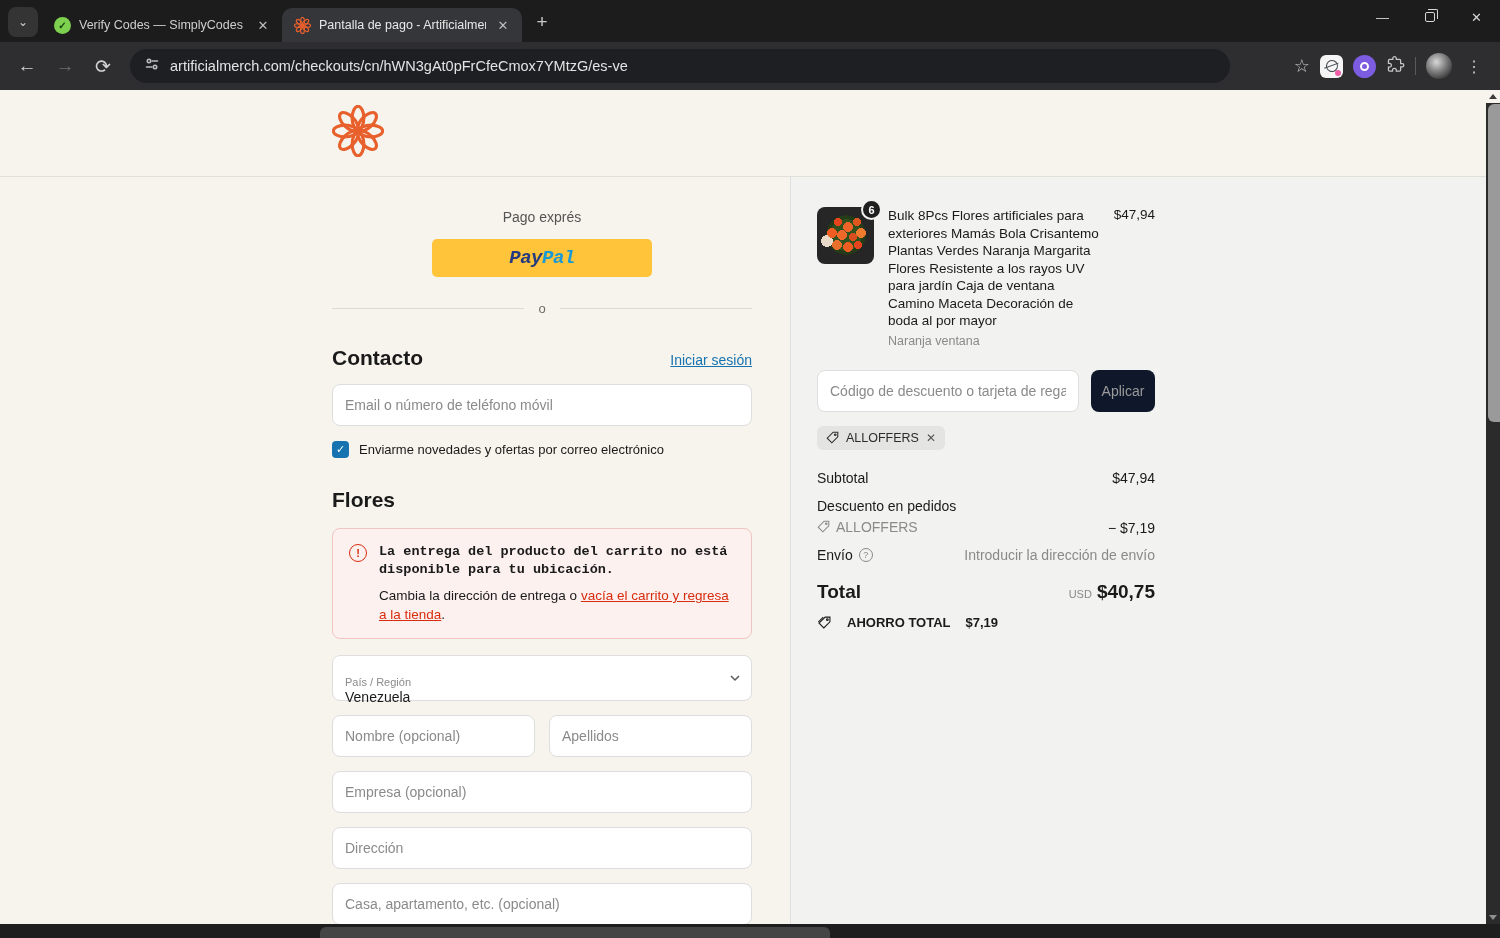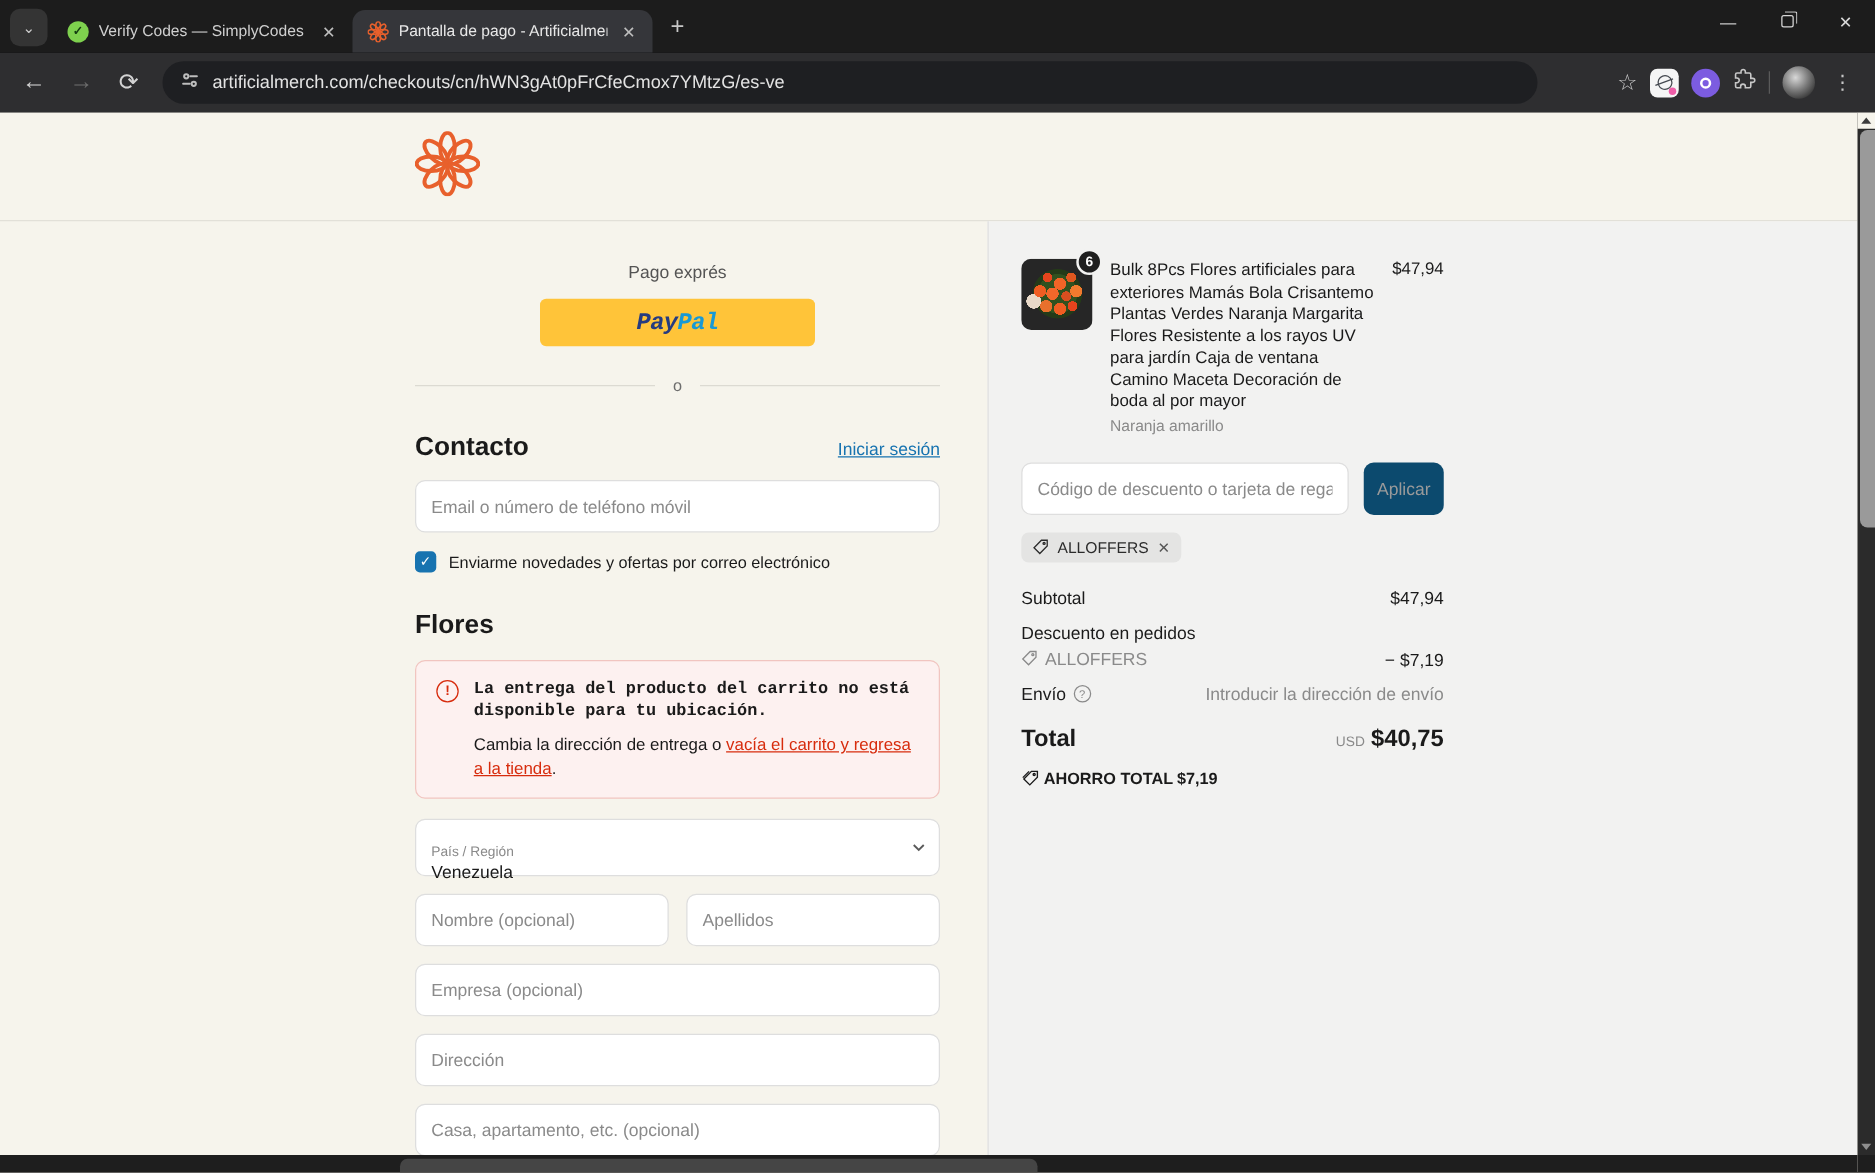--- a/index.html
+++ b/index.html
@@ -127,36 +127,36 @@
   .qty-badge { position:absolute; top:-8px; right:-8px; min-width:21px; height:21px; border-radius:50%;
     background:#1f1f1f; border:2px solid #f2f2f1; color:#fff; font-size:11px; font-weight:bold;
     display:flex; align-items:center; justify-content:center; }
   .prod-main { flex:1; display:flex; gap:10px; }
   .prod-title { font-size:13.5px; color:#1a1a1a; line-height:1.3; }
   .prod-variant { font-size:12.5px; color:#8a8a8a; margin-top:4px; }
   .prod-price { font-size:13.5px; color:#1a1a1a; white-space:nowrap; }
 
   .discount-row { display:flex; gap:12px; margin-top:22px; }
   .discount-input { flex:1; }
-  .apply-btn { width:64px; height:42px; border:none; border-radius:8px; background:#0c4a6e; color:#9a9a9a;
+  .apply-btn { width:64px; height:42px; border:none; border-radius:8px; background:#0f172a; color:#9a9a9a;
     font-size:14px; cursor:pointer; font-family:"Liberation Sans",sans-serif; }
   .chip { display:inline-flex; align-items:center; gap:7px; margin-top:14px; background:#e4e4e3;
     border-radius:6px; padding:5px 9px; font-size:12.5px; color:#2b2b2b; cursor:default; }
   .chip .x { color:#555; font-size:12px; cursor:pointer; }
   .tag-ic { display:inline-flex; }
 
   .totals { margin-top:20px; font-size:14px; color:#1a1a1a; }
   .trow { display:flex; justify-content:space-between; align-items:baseline; margin-top:9px; }
   .trow .lab { display:flex; align-items:center; gap:6px; }
   .gray { color:#8a8a8a; }
   .total-row { margin-top:18px; align-items:baseline; }
   .total-lab { font-size:19px; font-weight:bold; }
   .total-val { font-size:19px; font-weight:bold; }
   .cur { font-size:11px; color:#8a8a8a; margin-right:5px; font-weight:normal; }
-  .savings { display:flex; align-items:center; gap:3px; margin-top:12px; font-size:13px; font-weight:bold; color:#1a1a1a; }
+  .savings { display:flex; align-items:center; gap:15px; margin-top:12px; font-size:13px; font-weight:bold; color:#1a1a1a; }
 
   
   .scroll-v { position:absolute; right:0; top:0; bottom:14px; width:14px; background:#2b2b2b; }
   .scroll-v .btn-up { position:absolute; top:0; left:0; right:0; height:13px; background:#f6f4ec;
     display:flex; align-items:center; justify-content:center; }
   .scroll-v .thumb { position:absolute; top:14px; left:2px; right:2px; height:318px; background:#9a9a9a; border-radius:6px; }
   .scroll-v .btn-down { position:absolute; bottom:0; left:0; right:0; height:13px;
     display:flex; align-items:center; justify-content:center; }
   .tri-up { width:0; height:0; border-left:4px solid transparent; border-right:4px solid transparent; border-bottom:5px solid #3c3c3c; }
   .tri-down { width:0; height:0; border-left:4px solid transparent; border-right:4px solid transparent; border-top:5px solid #8f8f8f; }
@@ -338,21 +338,21 @@
           <div class="summary-inner">
 
             <div class="product-row">
               <div class="thumb-wrap">
                 <div class="thumb"></div>
                 <div class="qty-badge">6</div>
               </div>
               <div class="prod-main">
                 <div style="flex:1;">
                   <div class="prod-title">Bulk 8Pcs Flores artificiales para exteriores Mamás Bola Crisantemo Plantas Verdes Naranja Margarita Flores Resistente a los rayos UV para jardín Caja de ventana Camino Maceta Decoración de boda al por mayor</div>
-                  <div class="prod-variant">Naranja amarillo</div>
+                  <div class="prod-variant">Naranja ventana</div>
                 </div>
                 <div class="prod-price">$47,94</div>
               </div>
             </div>
 
             <div class="discount-row">
               <div class="field discount-input">
                 <input placeholder="Código de descuento o tarjeta de regalo" style="">
               </div>
               <button class="apply-btn">Aplicar</button>

